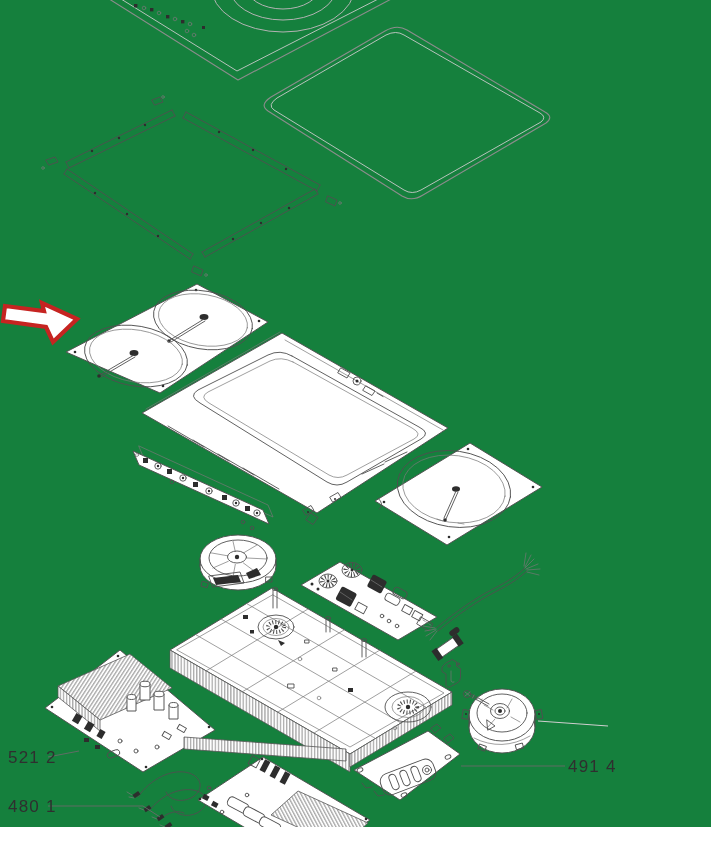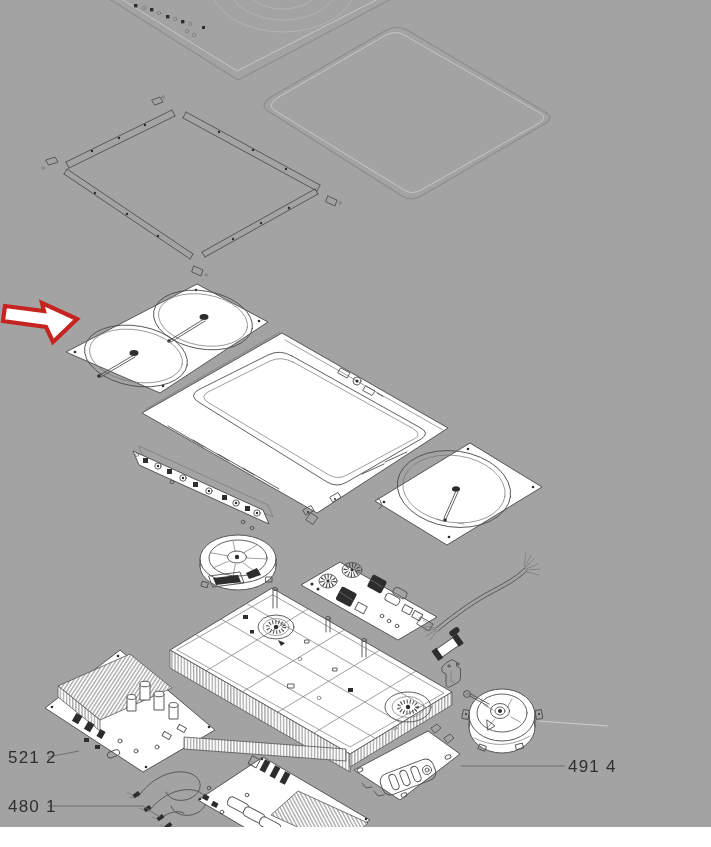--- a/index.html
+++ b/index.html
@@ -1,16 +1,16 @@
 <!DOCTYPE html>
 <html><head>
 <meta charset="utf-8">
 <style>
   html,body{margin:0;padding:0;background:#fff;}
-  .stage{position:relative;width:711px;height:827px;background:#a3a3a3;overflow:hidden;
+  .stage{position:relative;width:711px;height:827px;background:#15803d;overflow:hidden;
          font-family:"Liberation Sans",sans-serif;}
   svg{display:block}
   .ln{fill:none;stroke:#4f4f4f;stroke-width:.9;stroke-linecap:round;stroke-linejoin:round}
   .lnf{fill:#ffffff;stroke:#4f4f4f;stroke-width:.95;stroke-linejoin:round}
   .g1{fill:none;stroke:#777;stroke-width:.7;stroke-linecap:round}
   .lt{fill:none;stroke:#b3b3b3;stroke-width:1}
   .lt2{fill:none;stroke:#c9c9c9;stroke-width:.9}
   .edge{fill:none;stroke:#8c8c8c;stroke-width:1.1;stroke-linejoin:round}
   .dk{fill:#2d2d2d;stroke:none}
   .spk{fill:none;stroke:#4c4c4c;stroke-width:5;stroke-dasharray:1 1.7}

